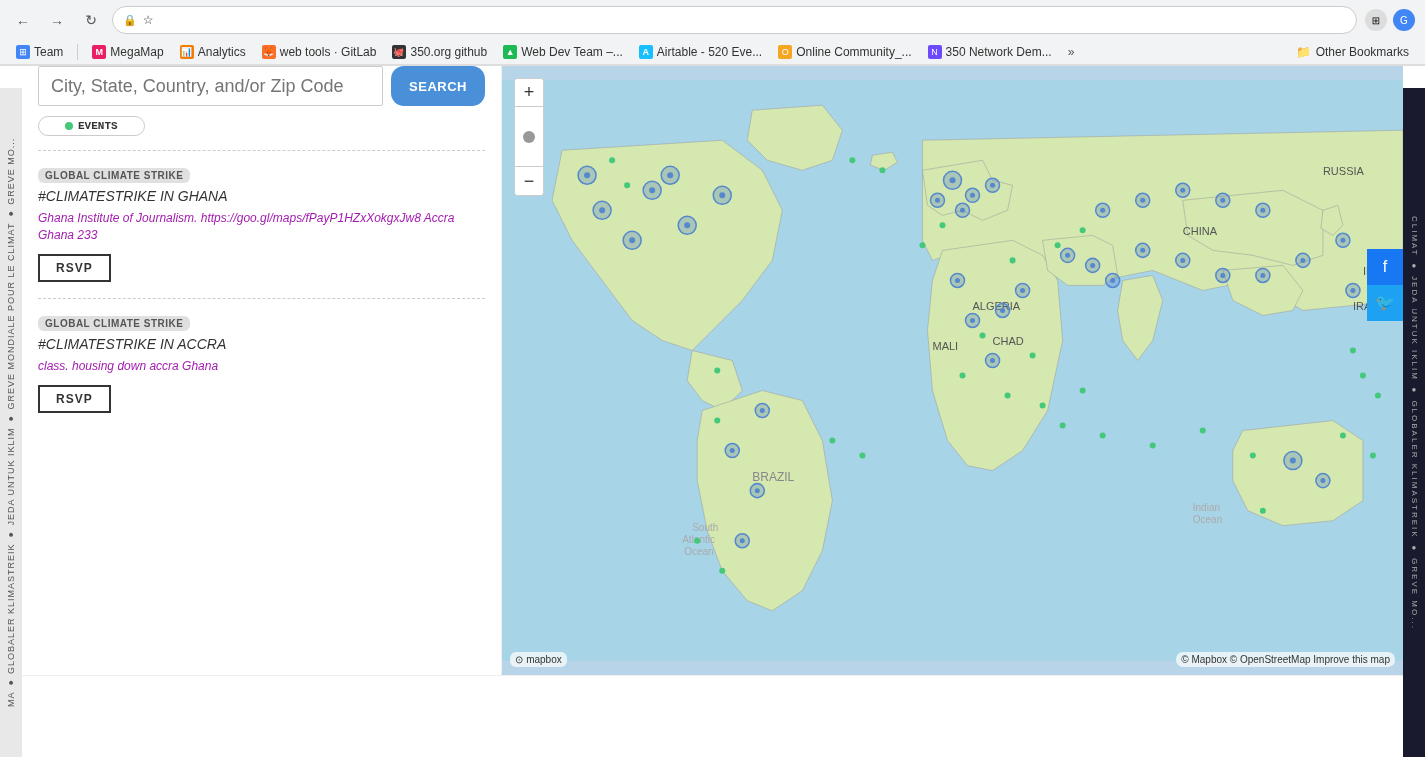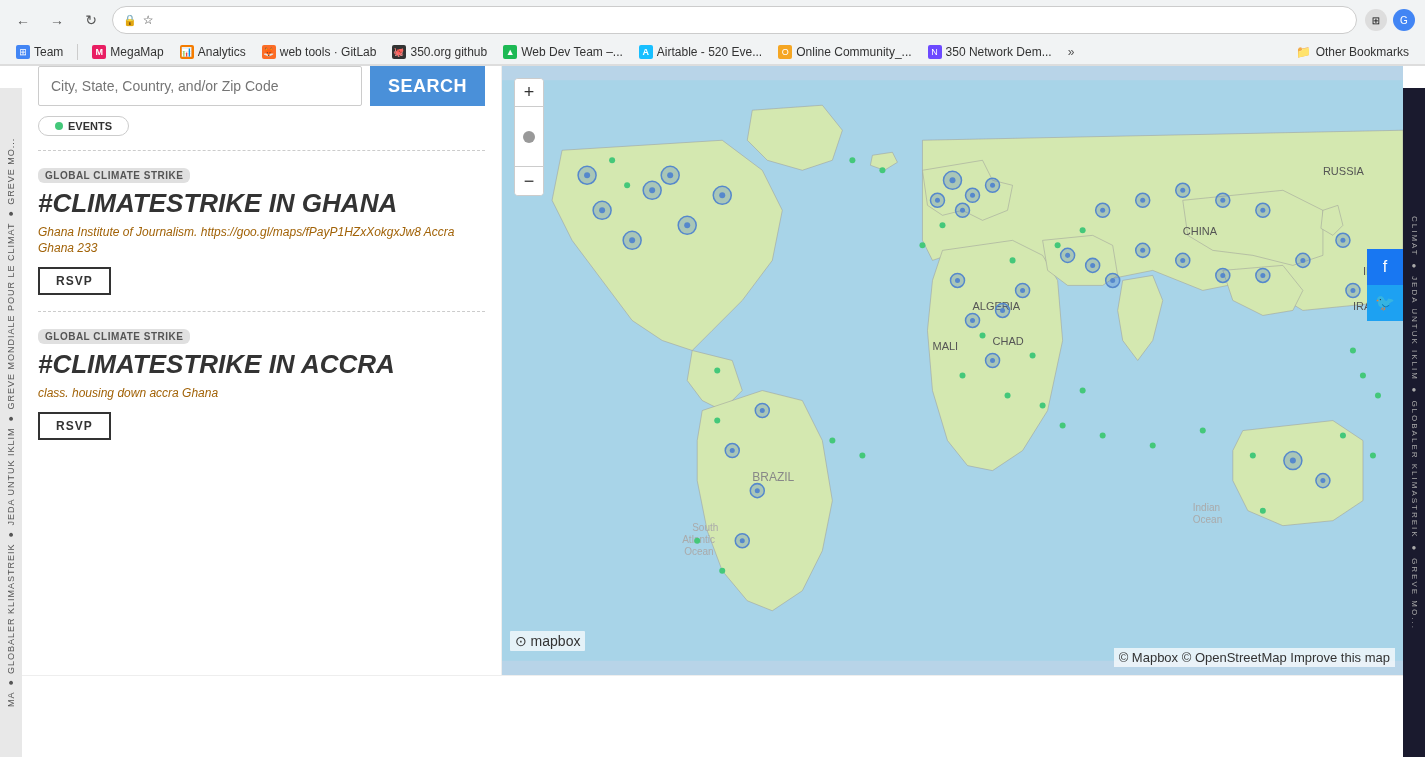--- a/index.html
+++ b/index.html
@@ -139,47 +139,48 @@
       display: flex;
       gap: 8px;
       margin-bottom: 10px;
     }
     .search-input {
       flex: 1;
       height: 40px;
       border: 1px solid #ccc;
       border-radius: 2px;
       padding: 0 12px;
-      font-size: 14px;
+      font-size: 18px;
       color: #aaa;
       outline: none;
     }
     .search-btn {
       background: #4a90d9;
       color: #fff;
       border: none;
       padding: 0 18px;
-      font-size: 18px;
+      font-size: 13px;
       font-weight: bold;
       cursor: pointer;
       letter-spacing: 0.5px;
-      border-radius: 0;
+      border-radius: 13px;
     }
     .events-badge {
       display: inline-flex;
       align-items: center;
       gap: 5px;
       background: #fff;
       border: 1px solid #ccc;
       border-radius: 12px;
-      padding: 3px 16px;
+      padding: 3px 26px;
       font-size: 11px;
       font-weight: bold;
       color: #333;
       margin-bottom: 14px;
+      font-family: Liberation Mono, monospace;
     }
     .events-dot {
       width: 8px; height: 8px;
       border-radius: 50%;
       background: #44c87a;
       display: inline-block;
     }
     .event-card {
       border-top: 1px dashed #ccc;
       padding: 16px 0;
@@ -189,41 +190,41 @@
       background: #e0e0e0;
       color: #555;
       font-size: 10px;
       font-weight: bold;
       padding: 2px 7px;
       border-radius: 6px;
       margin-bottom: 6px;
       letter-spacing: 0.5px;
     }
     .event-title {
-      font-size: 26px;
-      font-weight: 700;
+      font-size: 14px;
+      font-weight: 400;
       color: #111;
       margin-bottom: 6px;
       line-height: 1.1;
       font-style: italic;
       text-transform: uppercase;
     }
     .event-title span {
       color: #333;
     }
     .event-date {
       font-size: 13px;
       font-style: italic;
       font-weight: bold;
       color: #111;
       margin-bottom: 4px;
     }
     .event-location {
       font-size: 12px;
-      color: #a16207;
+      color: #a21caf;
       font-style: italic;
       margin-bottom: 10px;
       line-height: 1.4;
     }
     .rsvp-btn {
       display: inline-block;
       border: 2px solid #333;
       padding: 5px 16px;
       font-size: 12px;
       font-weight: bold;
@@ -274,37 +275,37 @@
       display: flex; align-items: center; justify-content: center;
       border-bottom: 1px solid #ccc;
     }
     .map-zoom-handle {
       width: 12px; height: 12px;
       background: #999;
       border-radius: 50%;
     }
     .mapbox-logo {
       position: absolute;
-      bottom: 24px;
+      bottom: 8px;
       left: 8px;
-      font-size: 14px;
+      font-size: 10px;
       color: #333;
       background: rgba(255,255,255,0.7);
       padding: 2px 5px;
-      border-radius: 1px;
+      border-radius: 6px;
     }
     .map-attribution {
       position: absolute;
       bottom: 8px;
       right: 8px;
-      font-size: 13px;
+      font-size: 10px;
       color: #333;
       background: rgba(255,255,255,0.7);
       padding: 2px 5px;
-      border-radius: 0;
+      border-radius: 7px;
     }
 
     
     .social-sidebar {
       position: absolute;
       right: 0;
       top: 30%;
       display: flex;
       flex-direction: column;
       z-index: 20;

